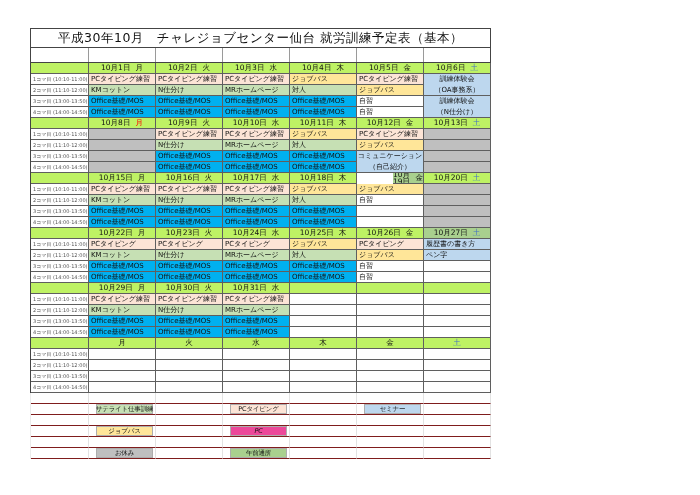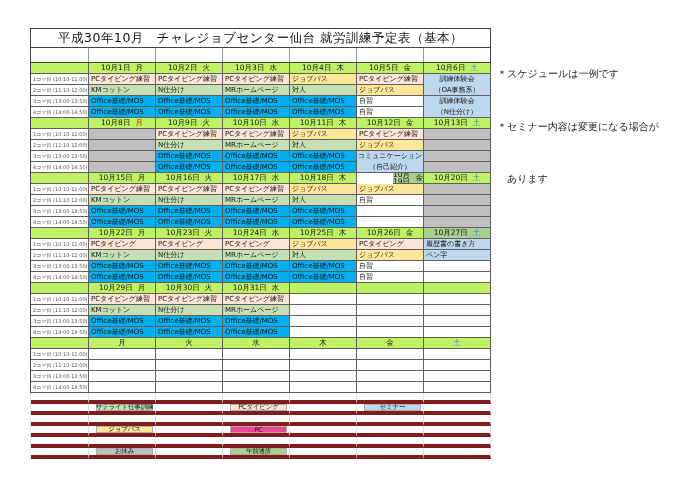--- a/index.html
+++ b/index.html
@@ -58,38 +58,33 @@
   .cell.merged {
     white-space:pre-line; text-align:center; justify-content:center;
     padding-left:0; line-height:1.45;
   }
 
   
   .legend {
     display:grid; grid-template-columns:58px repeat(6,67px);
     grid-auto-rows:11px; border-left:1px solid #ececec;
   }
-  .legend > div { border-right:1px solid #e3e3e3; border-bottom:4px solid #7f1d1d; position:relative; }
+  .legend > div { border-right:1px solid #e3e3e3; border-bottom:1px solid #7f1d1d; position:relative; }
   .legend-box {
     position:absolute; top:0; bottom:0; left:7px; right:2px;
     border:1px solid #adadad;
     display:flex; align-items:center; justify-content:center;
     font-size:6.5px; letter-spacing:-0.2px; white-space:nowrap; color:#111;
   }
 </style>
 </head>
 <body>
 
 <div class="canvas">
 
-  <div class="notes">
-    <div>＊スケジュールは一例です</div>
-    <div>＊セミナー内容は変更になる場合が</div>
-    <div>　あります</div>
-  </div>
 
   <div class="table-wrap">
     <div class="title-row">平成30年10月　チャレジョブセンター仙台 就労訓練予定表（基本）</div>
     <div class="spacer-row">
       <div></div>
       <div></div>
       <div></div>
       <div></div>
       <div></div>
       <div></div>

